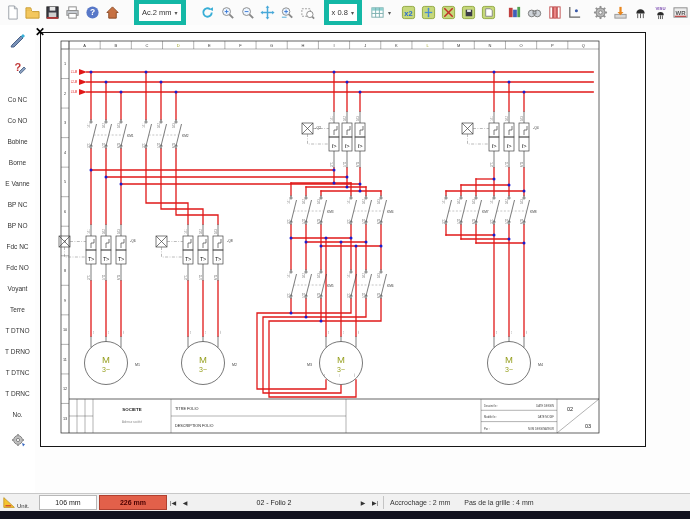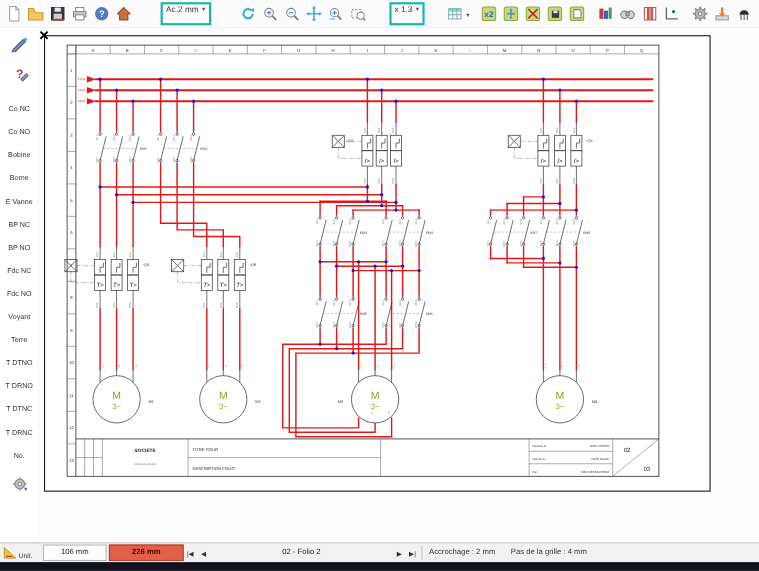--- a/index.html
+++ b/index.html
@@ -4,22 +4,22 @@
 <style>
   html,body{margin:0;padding:0;background:#e8e8e8;}
   .app{position:relative;width:690px;height:519px;background:#fff;overflow:hidden;
        font-family:"Liberation Sans",sans-serif;-webkit-font-smoothing:antialiased;}
   
   .toolbar{position:absolute;top:0;left:0;right:0;height:25px;background:#fbfbfb;
            border-bottom:1px solid #d8d8d8;display:flex;align-items:center;padding-left:2px;}
   .tbi{width:20px;height:21px;display:flex;align-items:center;justify-content:center;border-radius:2px;}
   .tbgroup{display:flex;align-items:center;}
   .tbsep{width:1px;height:18px;background:#dcdcdc;margin:0 3px;}
-  .tbdrop{display:flex;align-items:flex-start;height:17px;border:2px solid #14b8a6;background:#fff;
-          font-size:7.5px;color:#333;padding:0 3px;margin:0 18px;white-space:nowrap;}
+  .tbdrop{display:flex;align-items:center;height:17px;border:5px solid #14b8a6;background:#fff;
+          font-size:7.5px;color:#333;padding:0 3px;margin:0 6px;white-space:nowrap;}
   .tbdrop .caret{font-size:6px;color:#555;margin-left:3px;}
   .tbcaret{font-size:6px;color:#555;margin:0 2px 0 0;}
   
   .sidebar{position:absolute;top:25px;left:0;width:35px;bottom:25px;background:#fff;
            border-right:1px solid #e0e0e0;display:flex;flex-direction:column;align-items:center;}
   .sbicon{width:26px;height:24px;display:flex;align-items:center;justify-content:center;margin-top:3px;}
   .sbitem{width:34px;height:21px;display:flex;align-items:center;justify-content:center;
           font-size:6.5px;color:#333;white-space:nowrap;cursor:default;}
   
   .canvas{position:absolute;left:35px;top:25px;right:0;bottom:25px;background:#fdfdfd;overflow:hidden;}
@@ -142,21 +142,21 @@
         </span>
         <span class="tbi">
           <svg width="15" height="15" viewBox="0 0 16 16">
             <rect x="2" y="4" width="9" height="8" fill="none" stroke="#9a9a9a" stroke-dasharray="2 1.4"></rect>
             <circle cx="10.5" cy="10" r="3.4" fill="#fff" stroke="#8a8a8a"></circle>
             <line x1="13" y1="12.5" x2="15" y2="14.5" stroke="#8a8a8a" stroke-width="1.8"></line>
           </svg>
         </span>
       </span>
     <span class="tbdrop">
-      <span>x 1.3</span>
+      <span>x 0.8</span>
       <span class="caret">▾</span>
     </span>
     <span class="tbgroup">
         <span class="tbi">
           <svg width="15" height="15" viewBox="0 0 16 16">
             <rect x="2" y="3" width="12" height="10" fill="#fff" stroke="#7aaeae"></rect>
             <rect x="2" y="3" width="12" height="3" fill="#8fd0cf"></rect>
             <line x1="6" y1="3" x2="6" y2="13" stroke="#7aaeae"></line>
             <line x1="10" y1="3" x2="10" y2="13" stroke="#7aaeae"></line>
             <line x1="2" y1="9" x2="14" y2="9" stroke="#7aaeae"></line>

